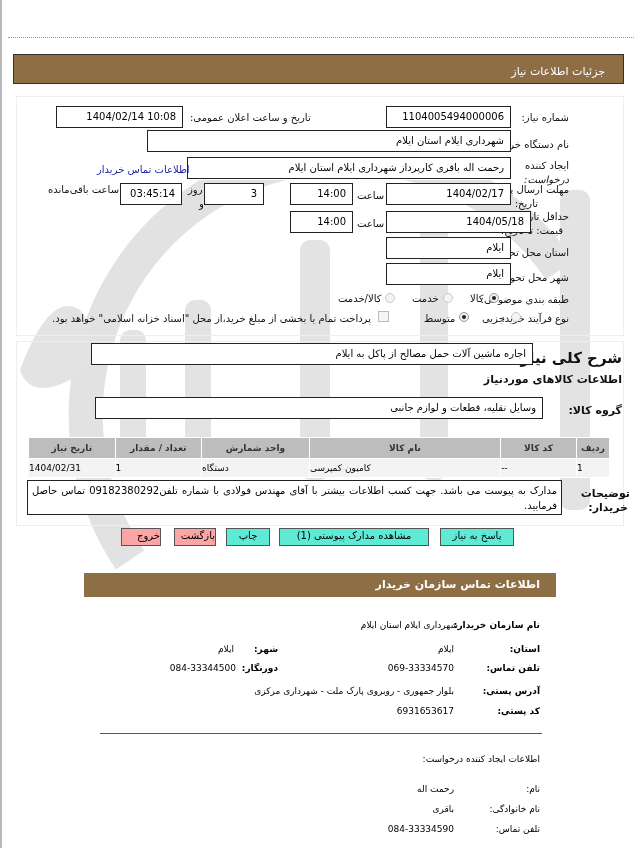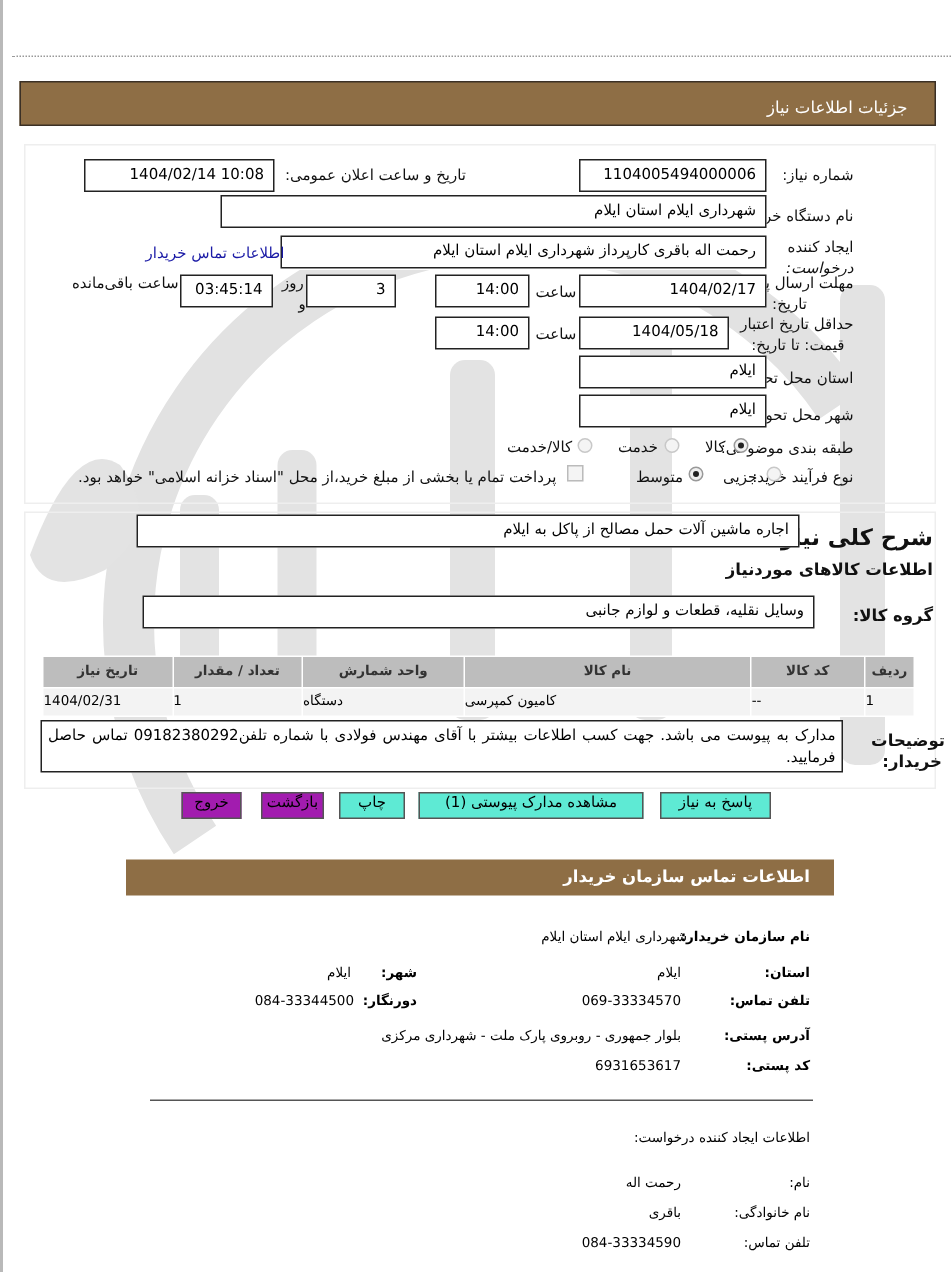--- a/index.html
+++ b/index.html
@@ -19,21 +19,21 @@
   .radio.on::after { content: ""; position: absolute; left: 2px; top: 2px; width: 4px; height: 4px; border-radius: 50%; background: #222; }
   .radio.off { border-color: #c8c8c8; background: #f4f4f4; }
   .checkbox { display: inline-block; width: 11px; height: 11px; border: 1px solid #bbb; background: #f4f4f4; vertical-align: middle; }
   .bold { font-weight: bold; }
   .section2 { position: absolute; left: 16px; top: 341px; width: 608px; height: 185px; border: 1px solid #eee; z-index: 1; }
   table.items { position: absolute; left: 28px; top: 437px; width: 582px; border-collapse: separate; border-spacing: 1px; background: #fff; z-index: 2; font-size: 9px; }
   table.items th { background: #bdbdbd; color: #333; font-weight: bold; height: 20px; text-align: center; }
   table.items td { background: #f3f3f3; height: 18px; text-align: left; }
   .btn { position: absolute; height: 18px; border: 1px solid #555; font-size: 10px; text-align: center; line-height: 14px; z-index: 2; }
   .btn.green { background: #5eead4; }
-  .btn.pink { background: #a21caf; }
+  .btn.pink { background: #fca5a5; text-align: right; }
   .contact-bar { position: absolute; left: 84px; top: 573px; width: 472px; height: 24px; background: #8e6e45; color: #fff; font-size: 11px; font-weight: bold; padding-right: 16px; line-height: 24px; }
   .c-lbl { position: absolute; font-size: 9px; font-weight: bold; white-space: nowrap; }
   .c-val { position: absolute; font-size: 9px; white-space: nowrap; }
   .hr { position: absolute; left: 100px; width: 442px; top: 738px; border-top: 1px solid #555; }
 </style>
 </head>
 <body>
 
 <div class="left-rule"></div>
 <div class="dotted-rule"></div>
@@ -75,21 +75,21 @@
 <span class="abs lbl" style="left:357px; top:190px;">ساعت</span>
 <div class="abs box ltr" style="left:290px; top:183px; width:63px;">14:00</div>
 <div class="abs box ltr" style="left:204px; top:183px; width:60px;">3</div>
 <span class="abs lbl" style="left:188px; top:184px;">روز</span>
 <span class="abs lbl" style="left:199px; top:198px;">و</span>
 <div class="abs box ltr" style="left:120px; top:183px; width:62px;">03:45:14</div>
 <span class="abs lbl" style="left:48px; top:184px;">ساعت باقی‌مانده</span>
 
 <span class="abs lbl" style="right:65px; top:211px;">حداقل تاریخ اعتبار</span>
 <span class="abs lbl" style="right:71px; top:225px;">قیمت: تا تاریخ:</span>
-<div class="abs box ltr" style="left:386px; top:211px; width:100px;padding-left:31px;">1404/05/18</div>
+<div class="abs box ltr" style="left:386px; top:211px; width:145px;padding-left:31px;">1404/05/18</div>
 <span class="abs lbl" style="left:357px; top:218px;">ساعت</span>
 <div class="abs box ltr" style="left:290px; top:211px; width:63px;">14:00</div>
 
 <span class="abs lbl" style="right:65px; top:247px;">استان محل تحویل:</span>
 <div class="abs box" style="left:386px; top:237px; width:125px;">ایلام</div>
 
 <span class="abs lbl" style="right:65px; top:272px;">شهر محل تحویل:</span>
 <div class="abs box" style="left:386px; top:263px; width:125px;">ایلام</div>
 
 <span class="abs lbl" style="right:65px; top:294px;">طبقه بندی موضوعی:</span>

